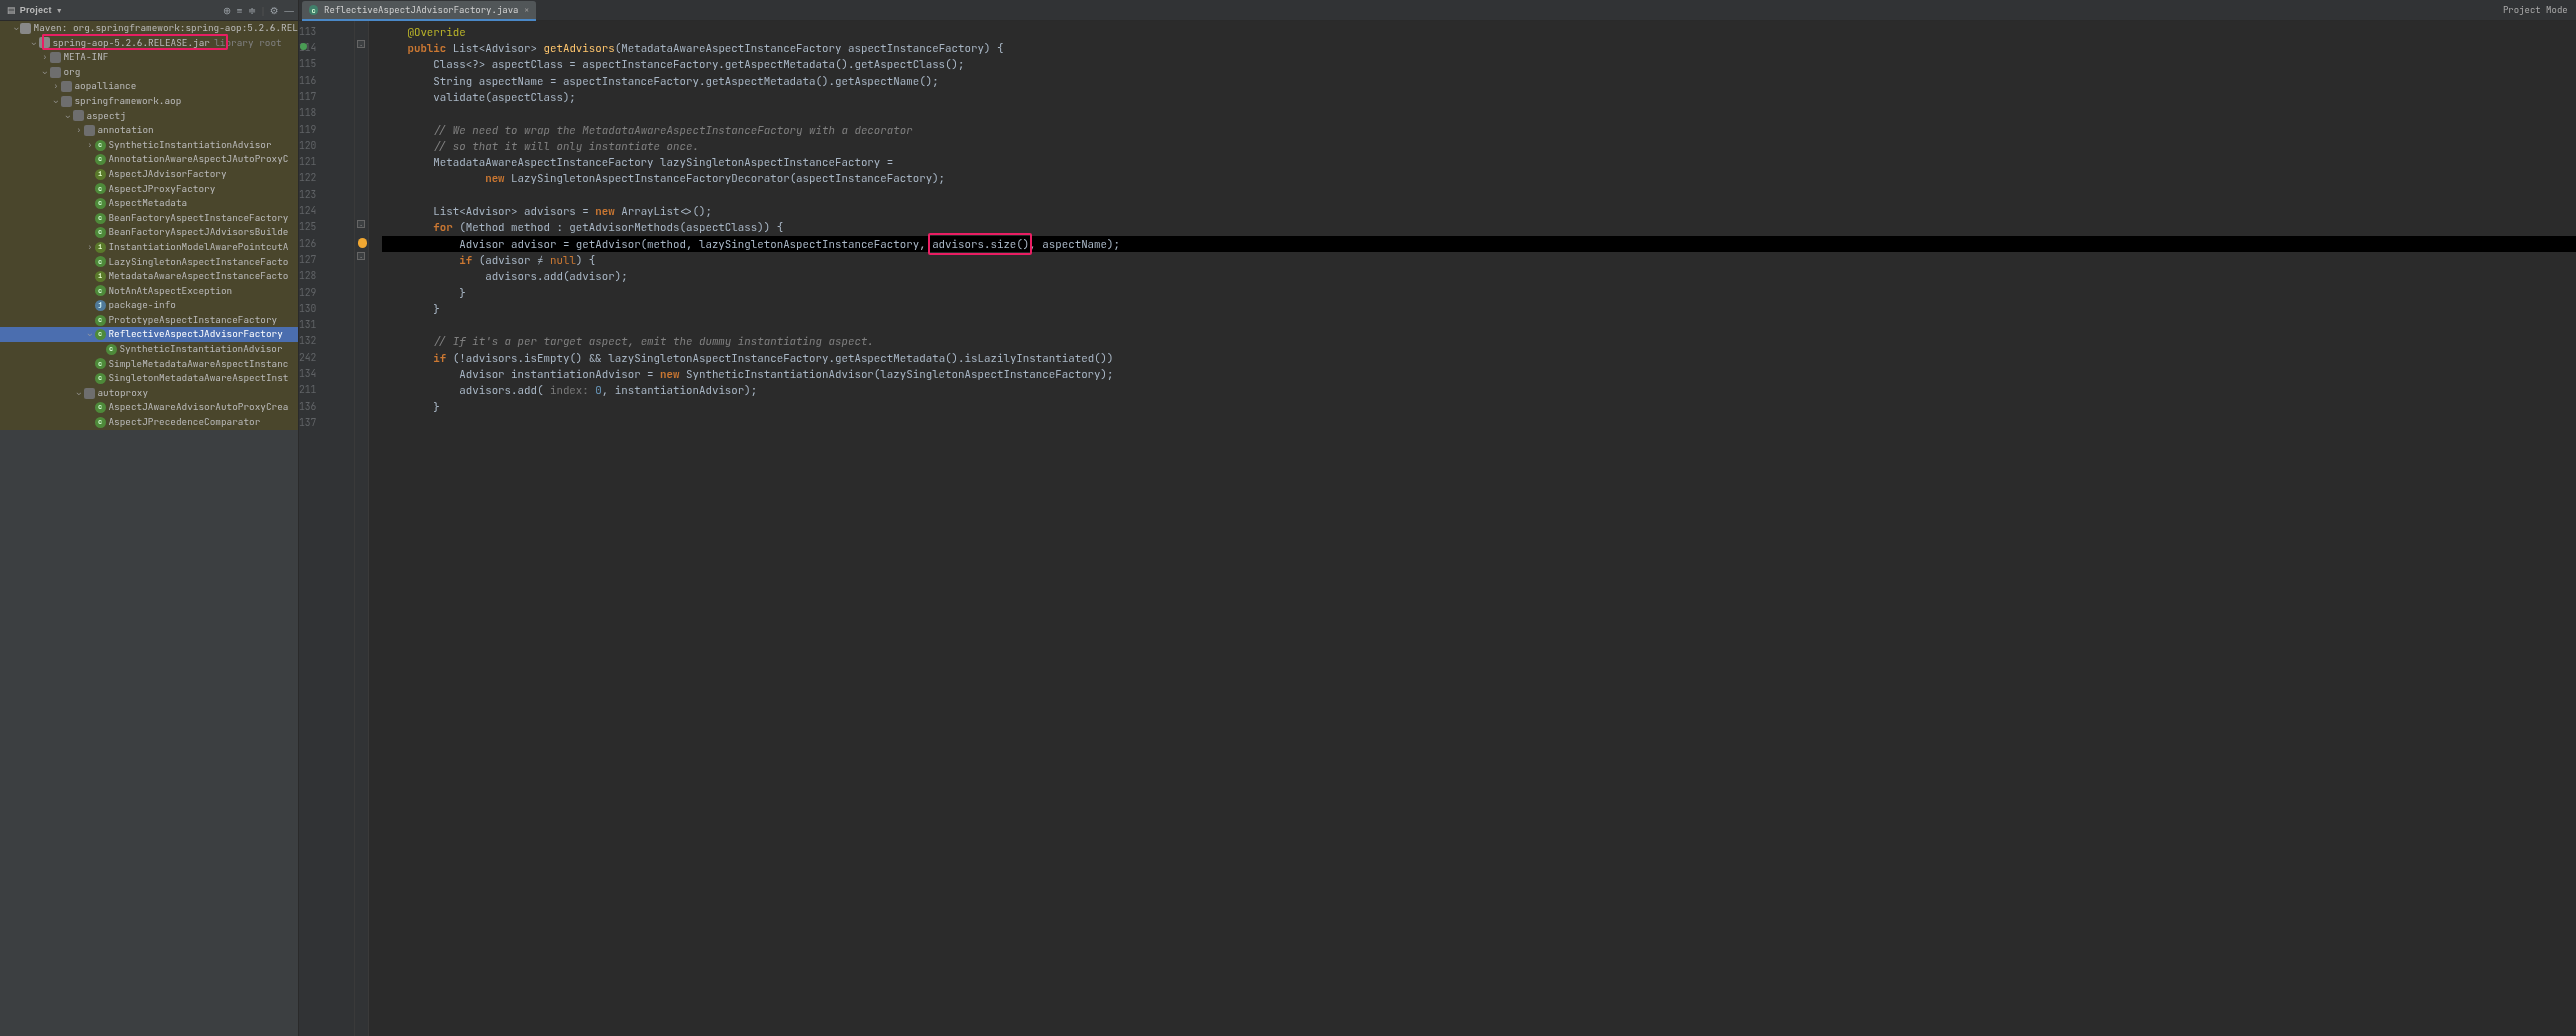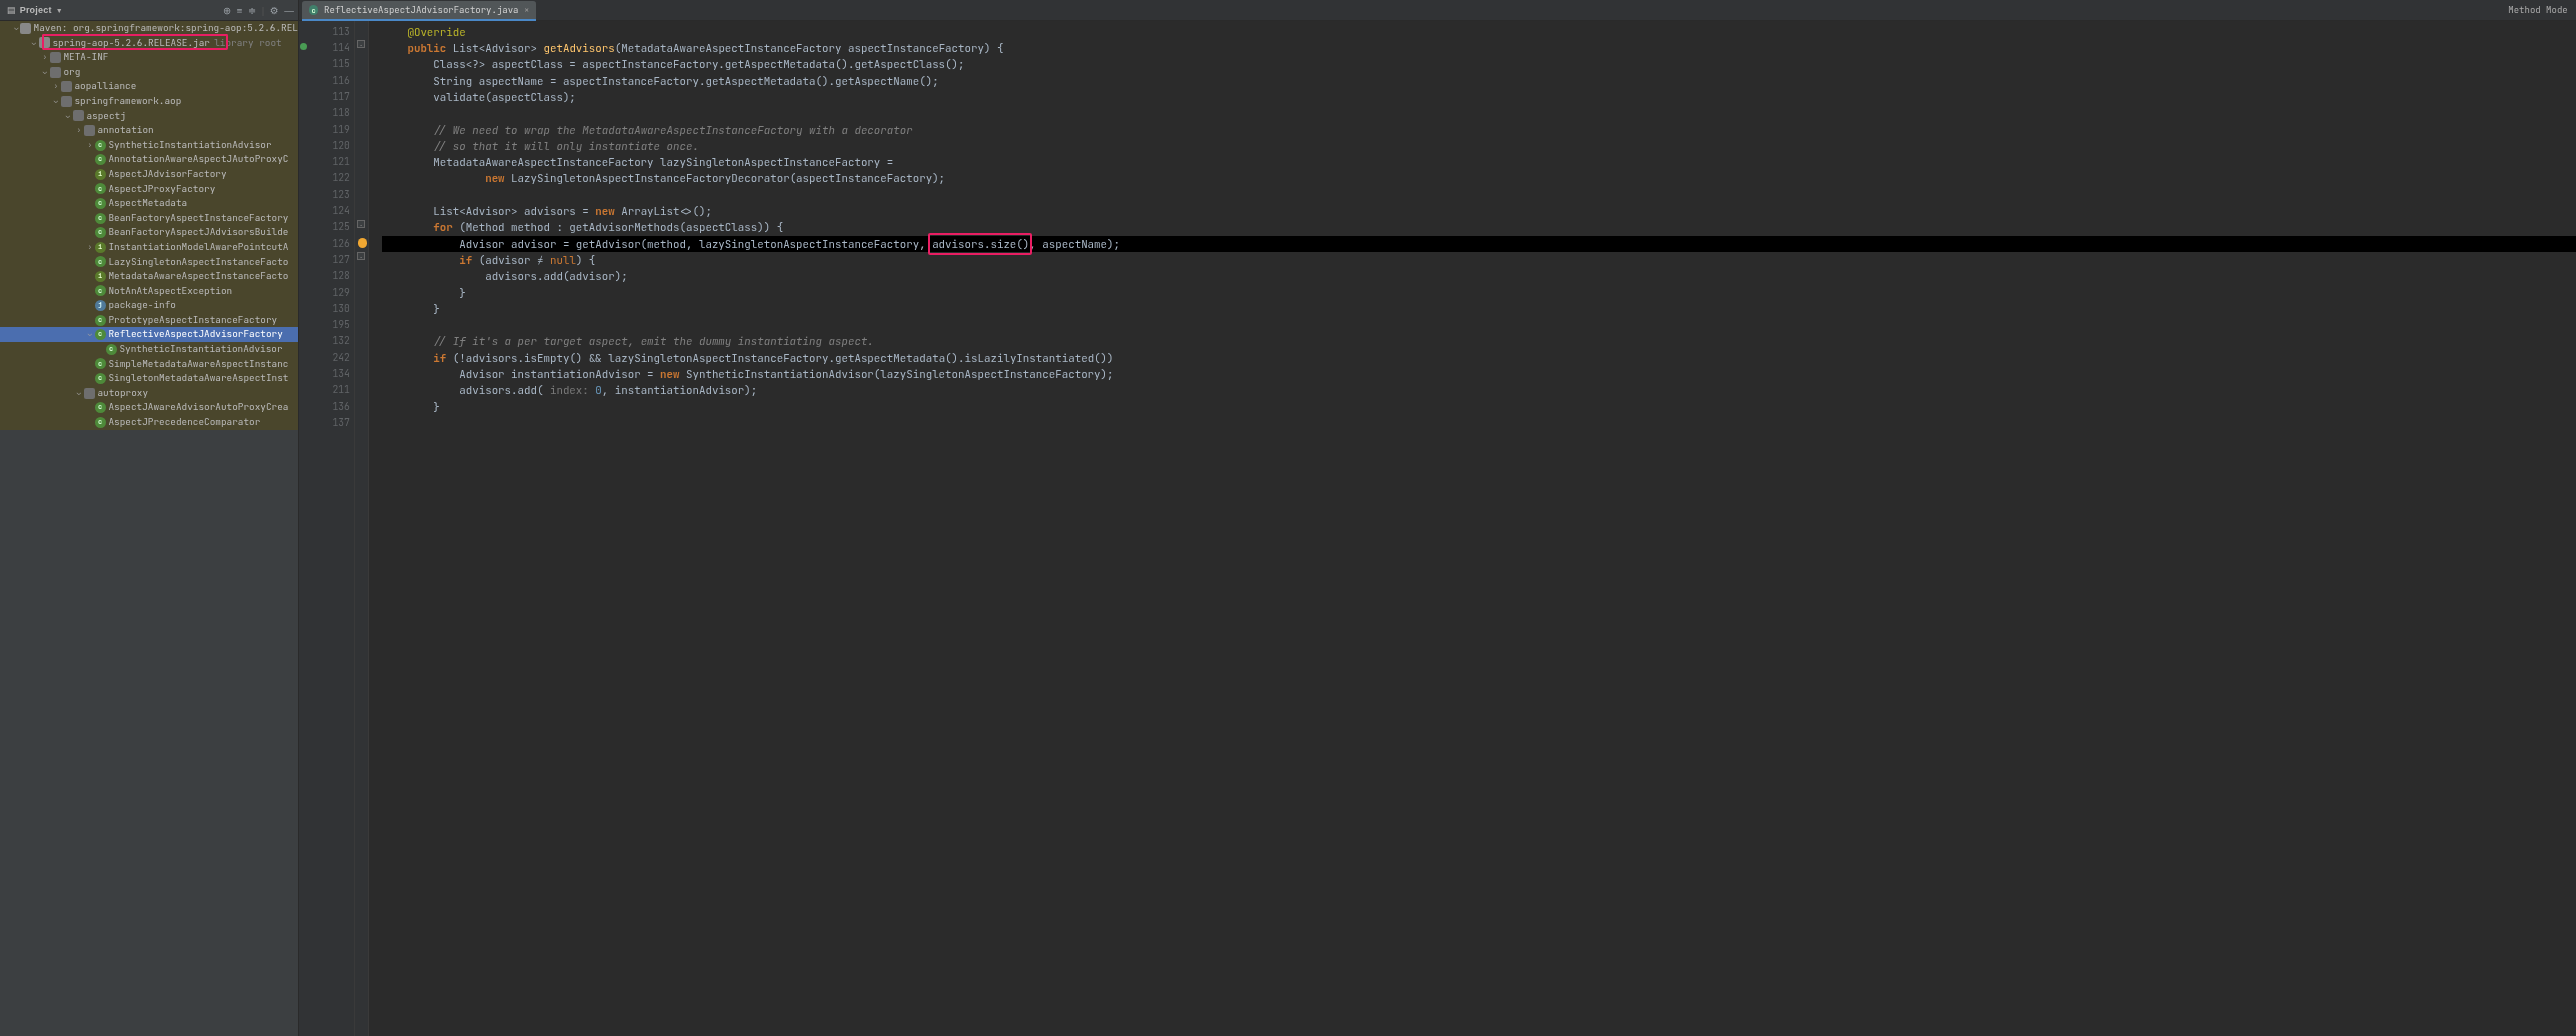--- a/index.html
+++ b/index.html
@@ -171,21 +171,20 @@
     display:flex;
     overflow:hidden;
     position:relative;
   }
   .gutter {
     width:56px;
     background:var(--gutter-bg);
     color:var(--line-num);
     font-family: "JetBrains Mono", Menlo, Consolas, monospace;
     font-size:9.7px;
-    text-align:right;
     padding: 2.8px 4.2px 0 0;
     border-right:0.7px solid #3a3a3a;
     flex:0 0 56px;
   }
   .gutter .ln {
     height:16.3px;
     line-height:16.3px;
     position:relative;
   }
   .gutter .marker-green {
@@ -428,21 +427,21 @@
       </div>
   </div>
 
   <div class="editor">
     <div class="tabrow">
       <div class="tab active">
         <span class="file-icon">c</span>
         <span>ReflectiveAspectJAdvisorFactory.java</span>
         <span class="close">×</span>
       </div>
-      <div class="reader-mode">Method Mode</div>
+      <div class="reader-mode">Project Mode</div>
     </div>
 
     <div class="code-area">
       <div class="gutter" id="gutter">
           <div class="ln">113</div>
           <div class="ln" style="position: relative;">114<span class="marker-green"></span></div>
           <div class="ln">115</div>
           <div class="ln">116</div>
           <div class="ln">117</div>
           <div class="ln">118</div>
@@ -451,21 +450,21 @@
           <div class="ln">121</div>
           <div class="ln">122</div>
           <div class="ln">123</div>
           <div class="ln">124</div>
           <div class="ln">125</div>
           <div class="ln">126</div>
           <div class="ln">127</div>
           <div class="ln">128</div>
           <div class="ln">129</div>
           <div class="ln">130</div>
-          <div class="ln">195</div>
+          <div class="ln">131</div>
           <div class="ln">132</div>
           <div class="ln">242</div>
           <div class="ln">134</div>
           <div class="ln">211</div>
           <div class="ln">136</div>
           <div class="ln">137</div>
         </div>
       <div class="gutter2" id="gutter2">
           <div class="fold" style="top: 19px;">-</div>
           <div class="fold" style="top: 199px;">-</div>

